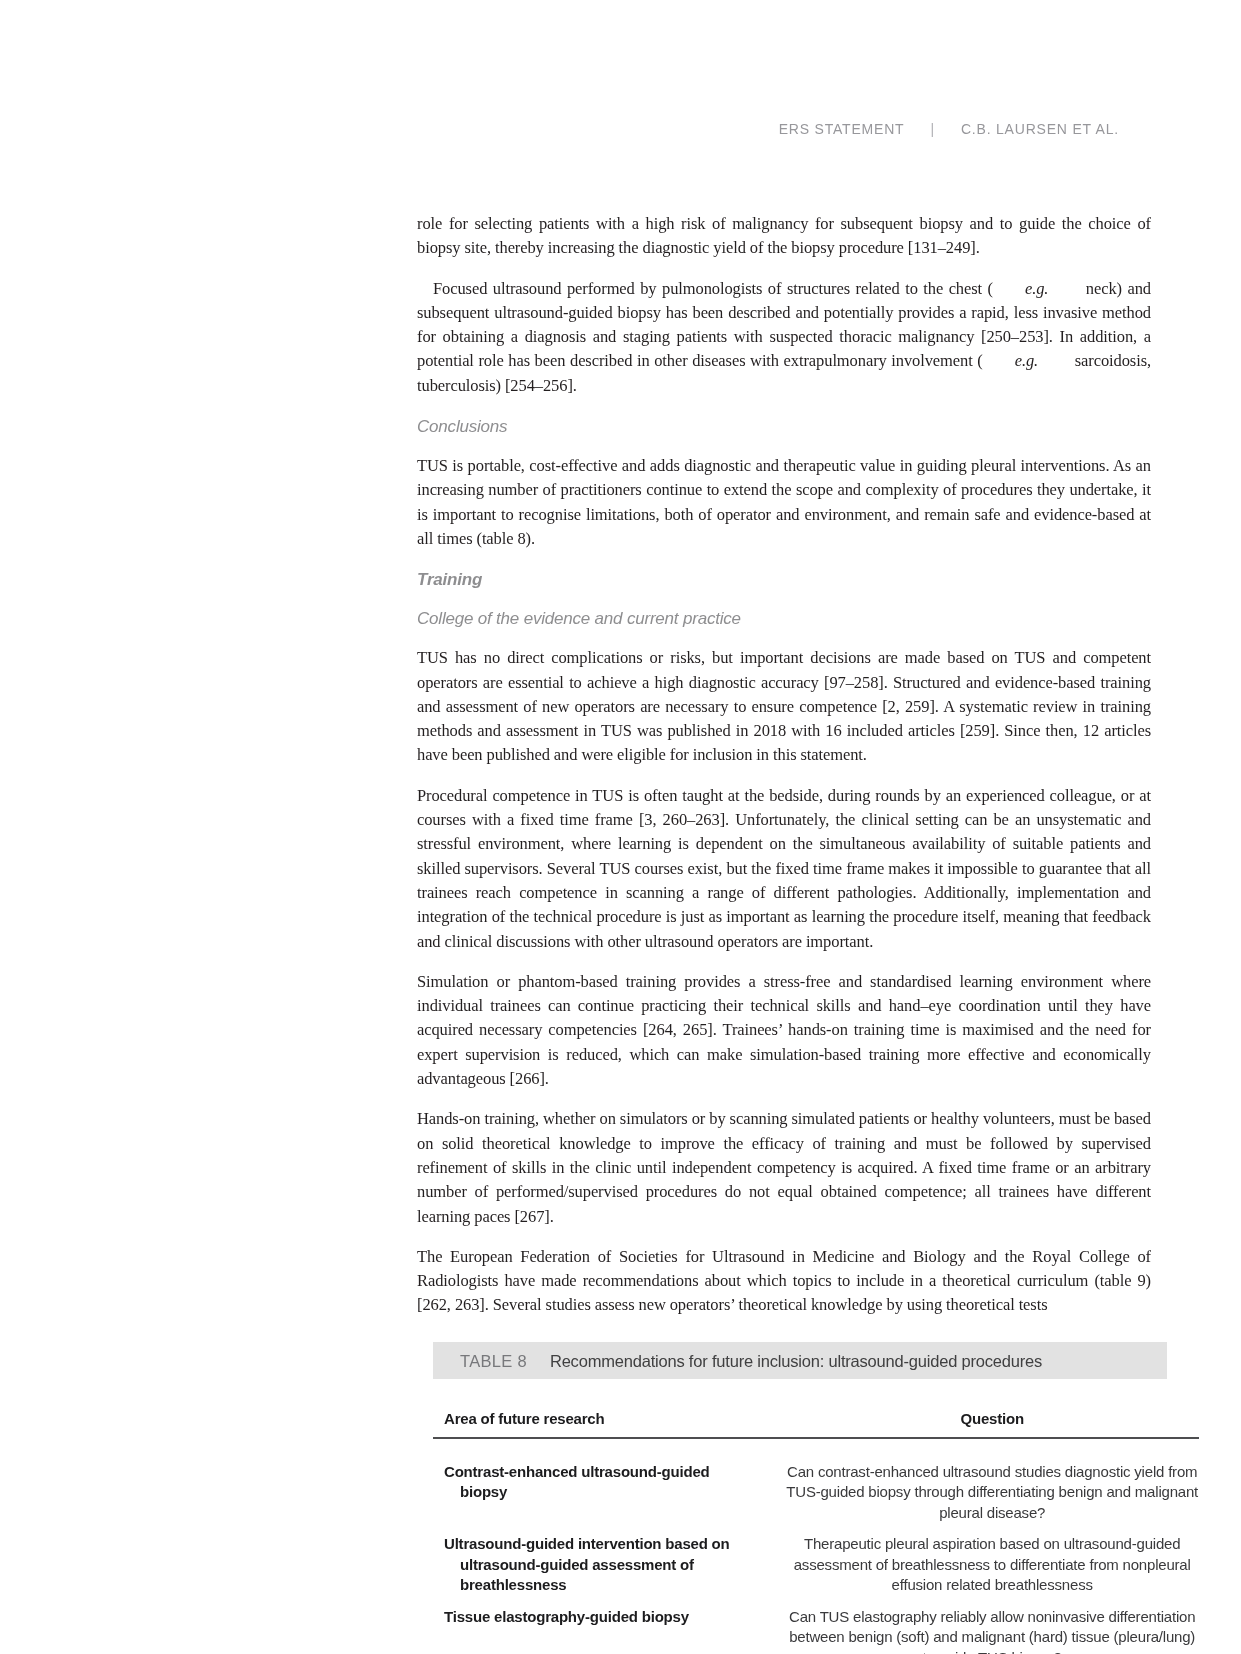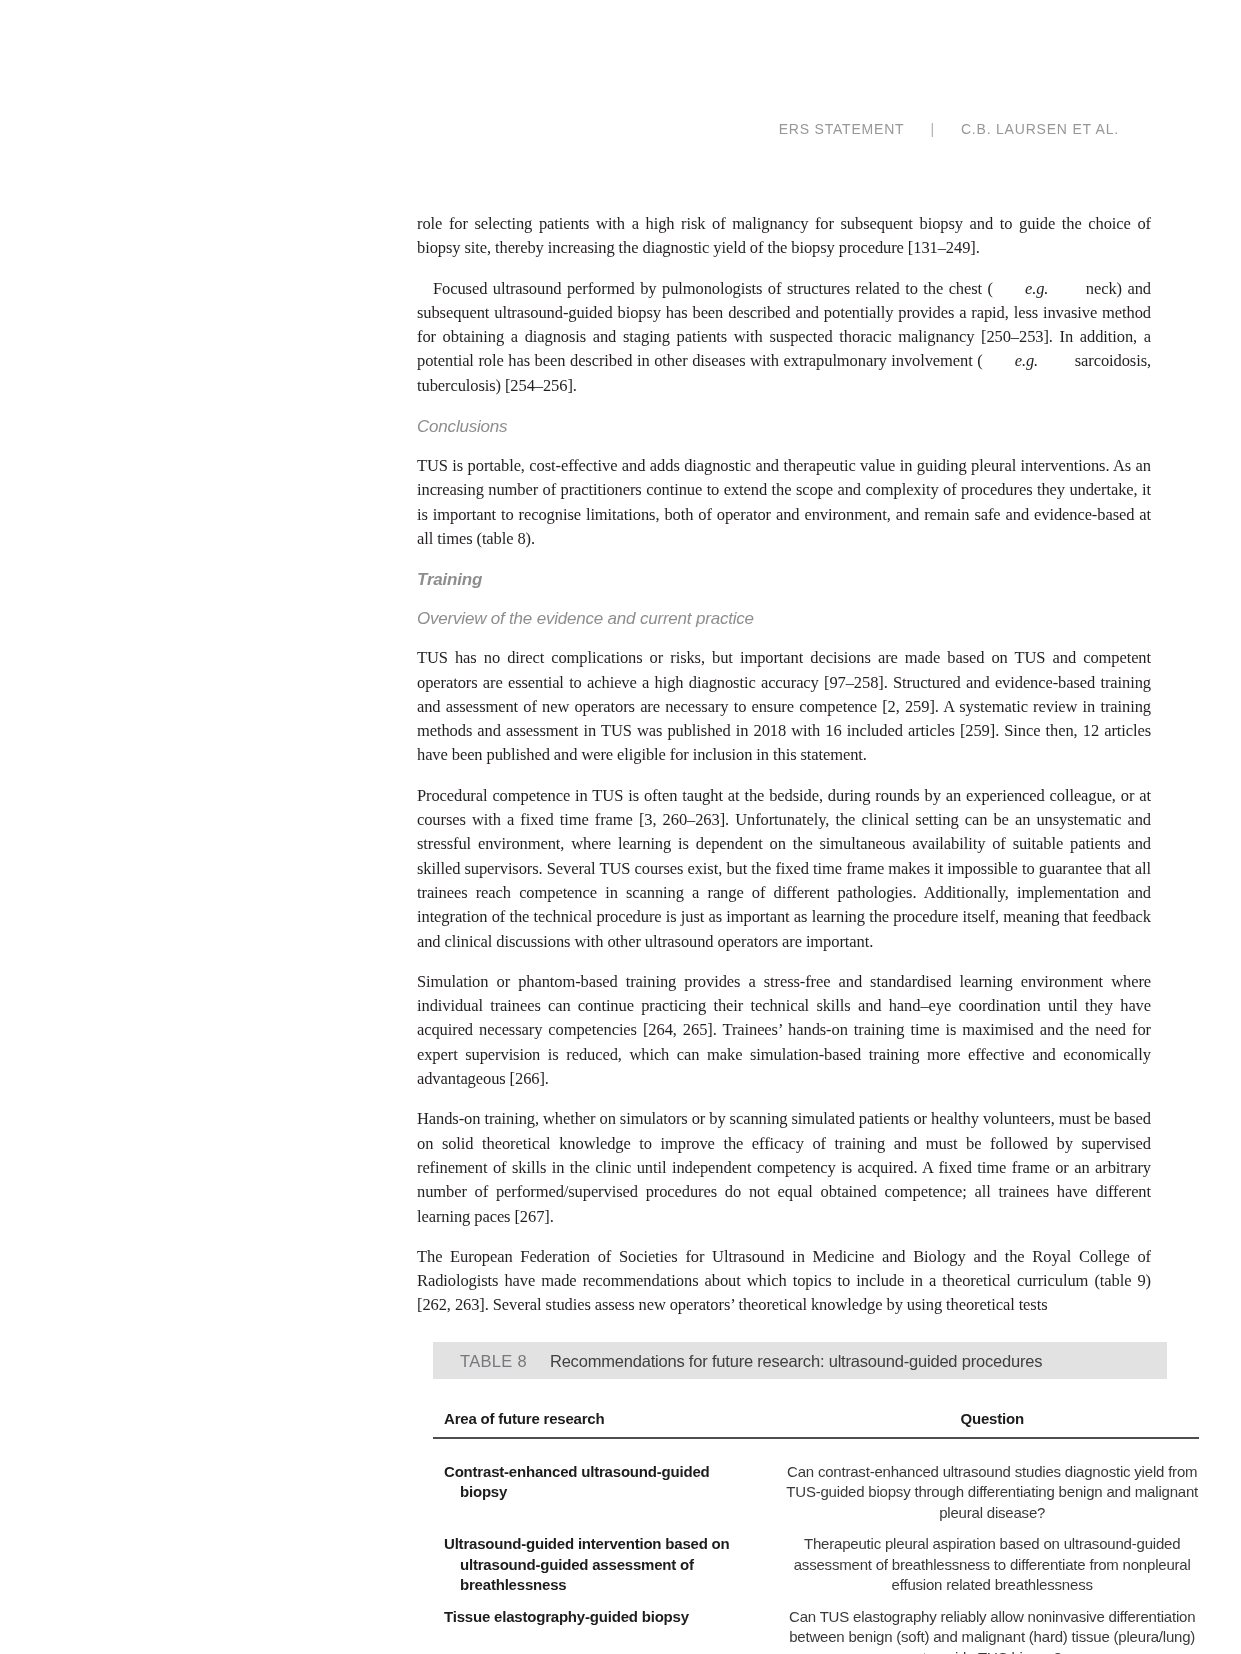--- a/index.html
+++ b/index.html
@@ -125,34 +125,34 @@
   <div class="content">
 
     <p class="body">role for selecting patients with a high risk of malignancy for subsequent biopsy and to guide the choice of biopsy site, thereby increasing the diagnostic yield of the biopsy procedure [131–249].</p>
 
     <p class="body"><span>Focused ultrasound performed by pulmonologists of structures related to the chest (</span><i>e.g.</i><span> neck) and subsequent ultrasound-guided biopsy has been described and potentially provides a rapid, less invasive method for obtaining a diagnosis and staging patients with suspected thoracic malignancy [250–253]. In addition, a potential role has been described in other diseases with extrapulmonary involvement (</span><i>e.g.</i><span> sarcoidosis, tuberculosis) [254–256].</span></p>
 
     <h3 class="subhead gap-before">Conclusions</h3>
     <p class="body">TUS is portable, cost-effective and adds diagnostic and therapeutic value in guiding pleural interventions. As an increasing number of practitioners continue to extend the scope and complexity of procedures they undertake, it is important to recognise limitations, both of operator and environment, and remain safe and evidence-based at all times (table 8).</p>
 
     <h3 class="subhead level1 gap-before">Training</h3>
-    <h4 class="subhead">Overview of the evidence and current practice</h4>
+    <h4 class="subhead">College of the evidence and current practice</h4>
     <p class="body">TUS has no direct complications or risks, but important decisions are made based on TUS and competent operators are essential to achieve a high diagnostic accuracy [97–258]. Structured and evidence-based training and assessment of new operators are necessary to ensure competence [2, 259]. A systematic review in training methods and assessment in TUS was published in 2018 with 16 included articles [259]. Since then, 12 articles have been published and were eligible for inclusion in this statement.</p>
 
     <p class="body">Procedural competence in TUS is often taught at the bedside, during rounds by an experienced colleague, or at courses with a fixed time frame [3, 260–263]. Unfortunately, the clinical setting can be an unsystematic and stressful environment, where learning is dependent on the simultaneous availability of suitable patients and skilled supervisors. Several TUS courses exist, but the fixed time frame makes it impossible to guarantee that all trainees reach competence in scanning a range of different pathologies. Additionally, implementation and integration of the technical procedure is just as important as learning the procedure itself, meaning that feedback and clinical discussions with other ultrasound operators are important.</p>
 
     <p class="body">Simulation or phantom-based training provides a stress-free and standardised learning environment where individual trainees can continue practicing their technical skills and hand–eye coordination until they have acquired necessary competencies [264, 265]. Trainees’ hands-on training time is maximised and the need for expert supervision is reduced, which can make simulation-based training more effective and economically advantageous [266].</p>
 
     <p class="body">Hands-on training, whether on simulators or by scanning simulated patients or healthy volunteers, must be based on solid theoretical knowledge to improve the efficacy of training and must be followed by supervised refinement of skills in the clinic until independent competency is acquired. A fixed time frame or an arbitrary number of performed/supervised procedures do not equal obtained competence; all trainees have different learning paces [267].</p>
 
     <p class="body">The European Federation of Societies for Ultrasound in Medicine and Biology and the Royal College of Radiologists have made recommendations about which topics to include in a theoretical curriculum (table 9) [262, 263]. Several studies assess new operators’ theoretical knowledge by using theoretical tests</p>
 
     <div class="table8">
       <div class="table-titlebar">
-        <span class="tlabel">TABLE 8</span><span class="ttitle">Recommendations for future research: ultrasound-guided procedures</span>
+        <span class="tlabel">TABLE 8</span><span class="ttitle">Recommendations for future inclusion: ultrasound-guided procedures</span>
       </div>
       <table class="t8">
         <thead>
           <tr>
             <th class="col-area">Area of future research</th>
             <th class="col-q">Question</th>
           </tr>
         </thead>
         <tbody>
           <tr>

